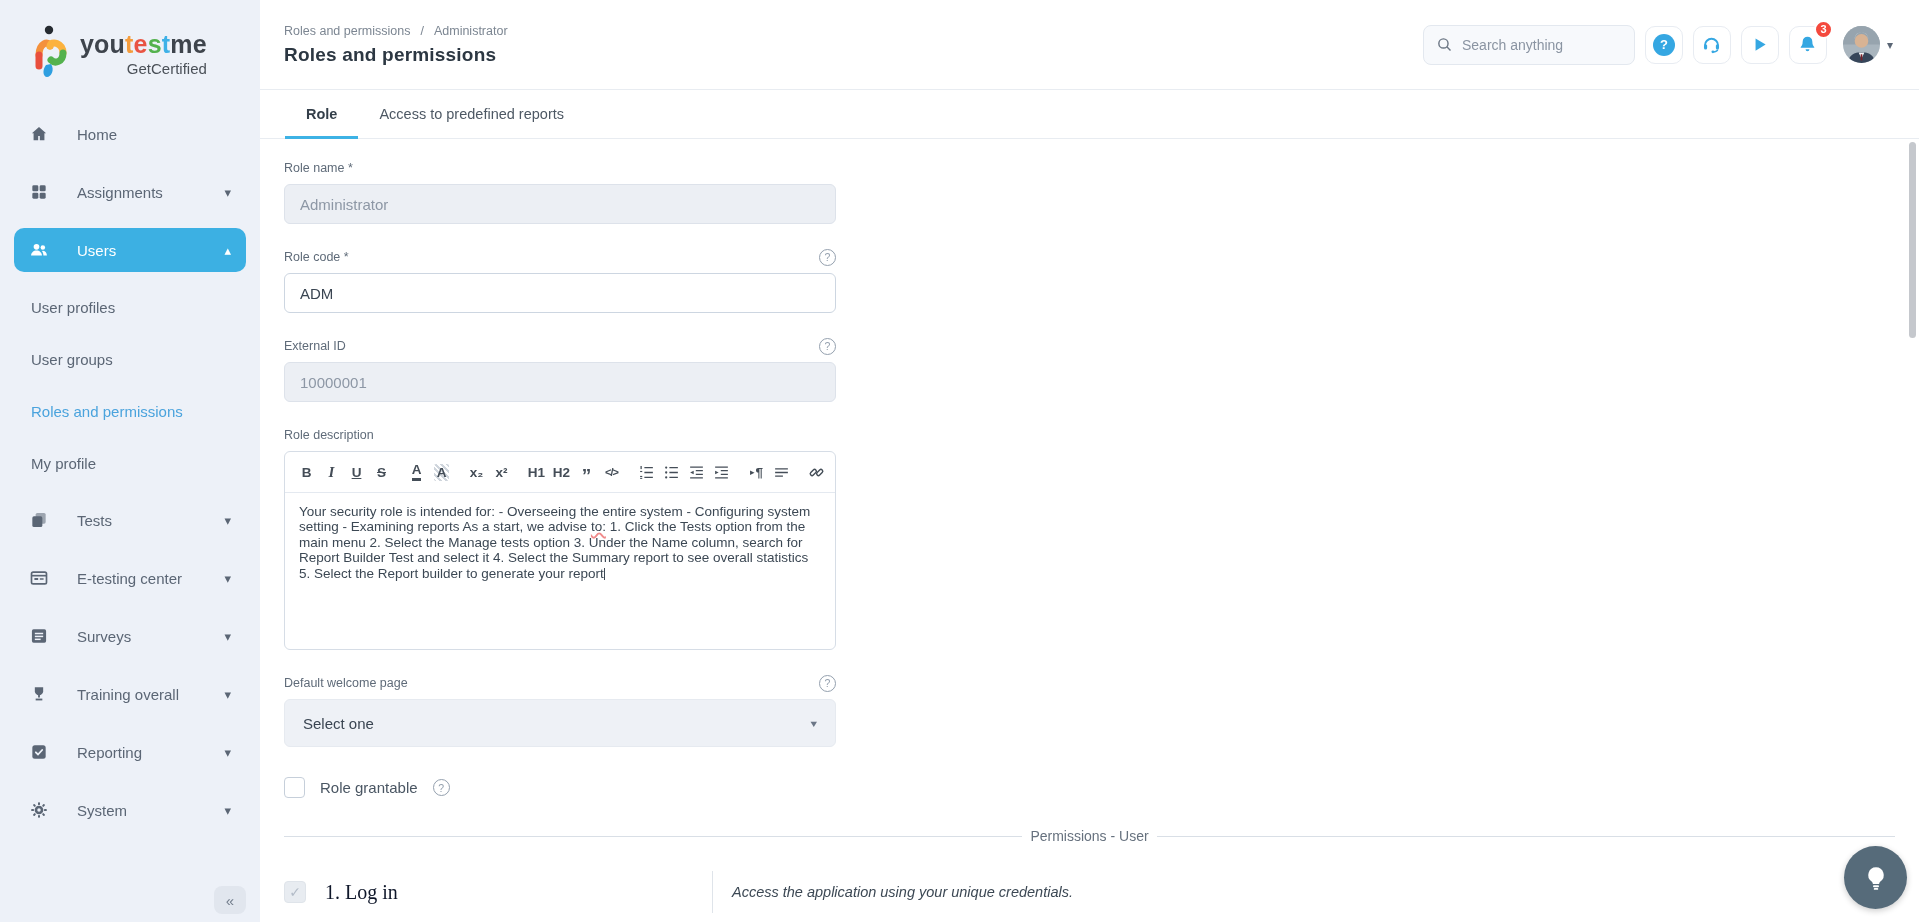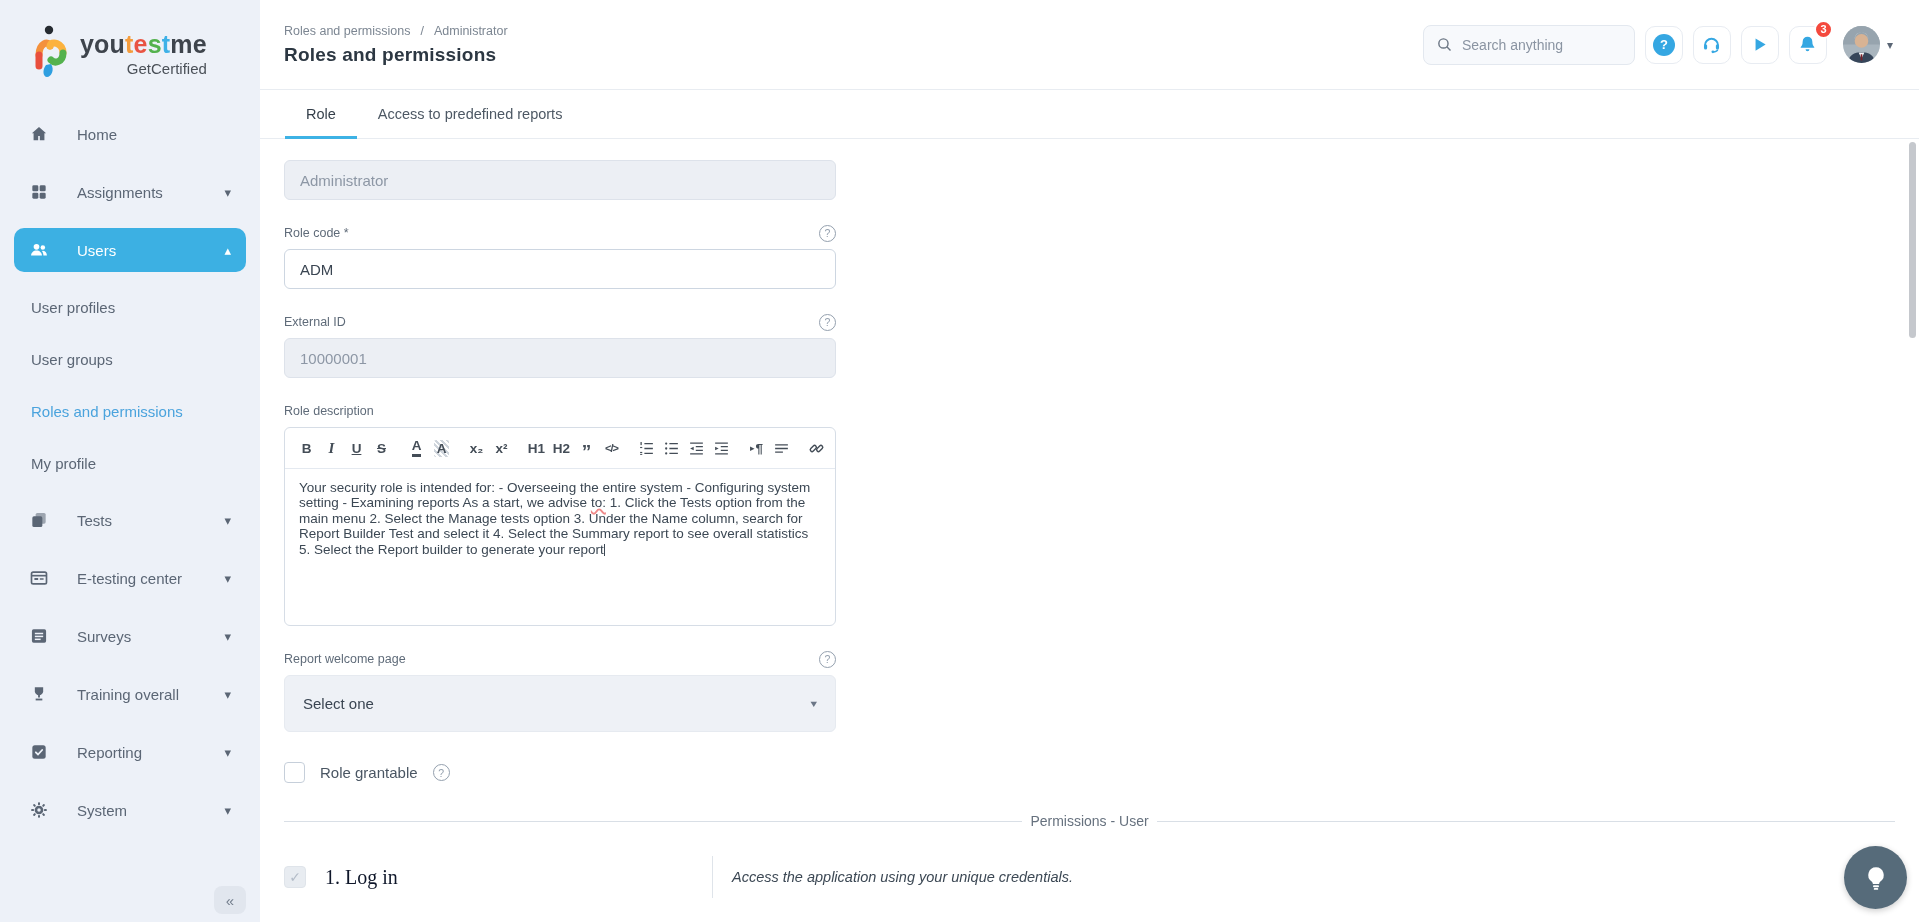--- a/index.html
+++ b/index.html
@@ -53,21 +53,21 @@
   .badge { position:absolute; top:-7px; right:-7px; min-width:19px; height:19px; border-radius:50%;
            background:#f4493d; border:2px solid #fff; color:#fff; font-size:11px; font-weight:bold;
            display:flex; align-items:center; justify-content:center; }
   .avatar-wrap { display:flex; align-items:center; gap:7px; margin-left:16px; cursor:pointer; }
   .avatar { width:37px; height:37px; border-radius:50%; overflow:hidden; }
   .avatar-chev { color:#5b6675; font-size:12px; }
 
   
   .tabbar { height:49px; border-bottom:1px solid #e8ecf1; display:flex; align-items:stretch; padding-left:25px; }
   .tab { display:flex; align-items:center; padding:0 21px; font-size:14.5px; color:#4d5864; position:relative; cursor:pointer; }
-  .tab.active { color:#343f4a; font-weight:normal; }
+  .tab.active { color:#343f4a; font-weight:bold; }
   .tab.active::after { content:""; position:absolute; left:0; right:0; bottom:-1px; height:3px; background:#3db2e5; }
 
   
   .content { flex:1; padding:21px 24px 0 24px; overflow:hidden; }
   .form { width:552px; }
   .field { margin-bottom:25px; }
   .label-row { display:flex; align-items:center; justify-content:space-between; margin-bottom:8px; height:16px; }
   .f-label { font-size:12.5px; color:#5f6b79; }
   .q-icon { width:17px; height:17px; border-radius:50%; border:1.4px solid #94a0ae; color:#94a0ae;
             font-size:10.5px; display:flex; align-items:center; justify-content:center; cursor:pointer; }
@@ -91,21 +91,21 @@
   .colA { border-bottom:3px solid #444d57; line-height:1; padding-bottom:1px; }
   .bgA { background:repeating-linear-gradient(45deg,#cfd5dc 0 2px,#fff 2px 4px); padding:1px 3px; border-radius:2px; }
   .quote-g { font-size:19px; line-height:.4; padding-top:8px; }
   .code-g { font-size:11px; letter-spacing:-1px; }
   .dir-g span:first-child { font-size:9px; margin-right:1px; }
   .ed-body { padding:11px 14px 0 14px; min-height:156px; font-size:13.5px; line-height:15.4px; color:#3c4854; }
   .misspell { text-decoration:underline; text-decoration-style:wavy; text-decoration-color:#f08a8a; text-decoration-thickness:1.5px; }
   .caret { display:inline-block; width:1.5px; height:12px; background:#3c4854; vertical-align:-2px; }
 
   
-  .select { width:100%; height:57px; background:#eef1f6; border:1px solid #e6eaf0; border-radius:6px;
+  .select { width:100%; height:48px; background:#eef1f6; border:1px solid #e6eaf0; border-radius:6px;
             display:flex; align-items:center; justify-content:space-between; padding:0 18px; font-size:15px;
             color:#3a4552; cursor:pointer; }
   .select .sel-chev { color:#6b7686; font-size:13px; transform:scaleY(.8); }
 
   
   .grantable-row { display:flex; align-items:center; gap:15px; margin:30px 0 6px 0; }
   .cbx { width:21px; height:21px; border:1.5px solid #c6cfda; border-radius:4px; background:#fff; cursor:pointer; }
   .grant-label { font-size:15px; color:#4a5663; }
 
   
@@ -326,20 +326,23 @@
         </div>
       <div class="tab">
           <span>Access to predefined reports</span>
         </div>
     </div>
 
     <div class="content">
       <div class="form">
 
         <div class="field">
+          <div class="label-row">
+            <span class="f-label">Role name *</span>
+          </div>
           <input class="tin disabled" disabled="" type="text" value="Administrator" style="">
         </div>
 
         <div class="field">
           <div class="label-row">
             <span class="f-label">Role code *</span>
             <span class="q-icon">?</span>
           </div>
           <input class="tin enabled" type="text" value="ADM" style="">
         </div>
@@ -467,21 +470,21 @@
                   </svg>
               </div>
 
             </div>
             <div class="ed-body"><span>Your security role is intended for: - Overseeing the entire system - Configuring system setting - Examining reports As a start, we advise </span><span class="misspell">to:</span><span> 1. Click the Tests option from the main menu 2. Select the Manage tests option 3. Under the Name column, search for Report Builder Test and select it 4. Select the Summary report to see overall statistics 5. Select the Report builder to generate your report</span><span class="caret"></span></div>
           </div>
         </div>
 
         <div class="field">
           <div class="label-row">
-            <span class="f-label">Report welcome page</span>
+            <span class="f-label">Default welcome page</span>
             <span class="q-icon">?</span>
           </div>
           <div class="select">
             <span>Select one</span>
             <span class="sel-chev">▾</span>
           </div>
         </div>
 
         <div class="grantable-row">
           <div class="cbx"></div>

